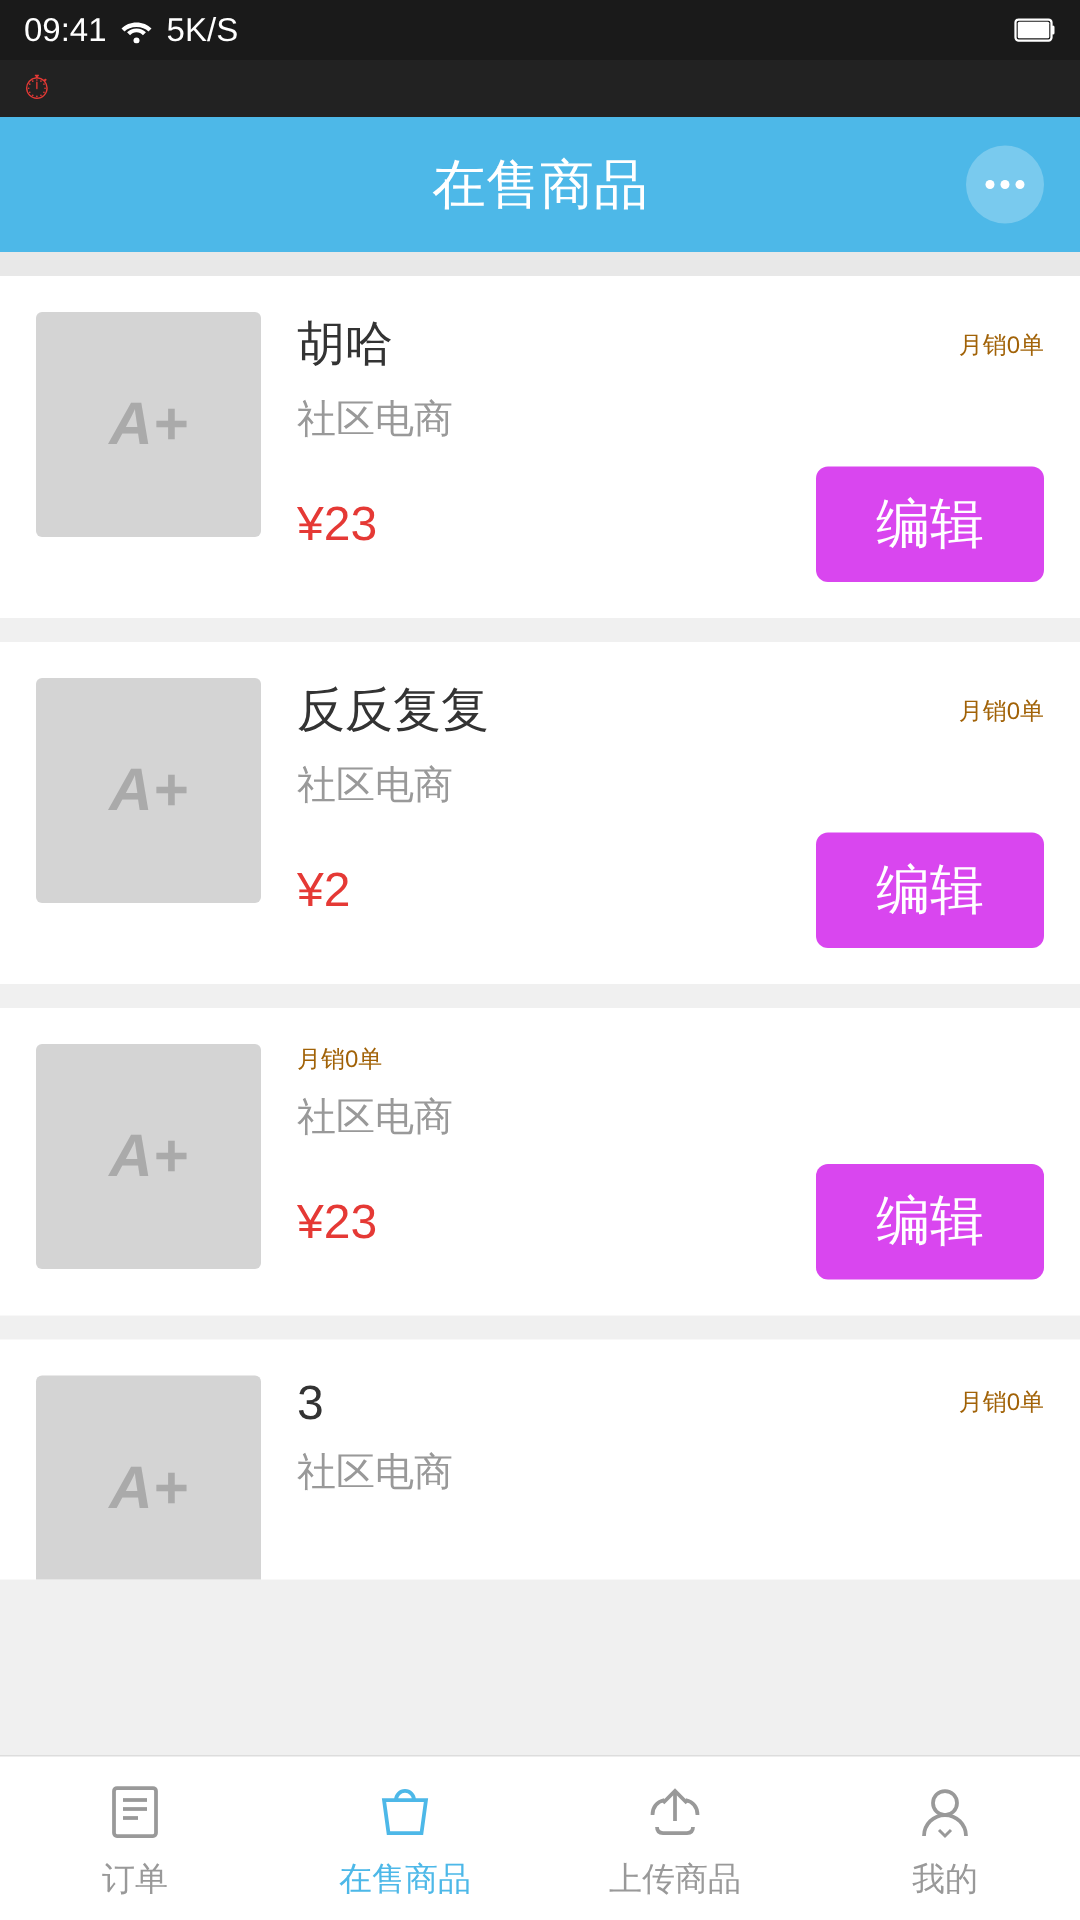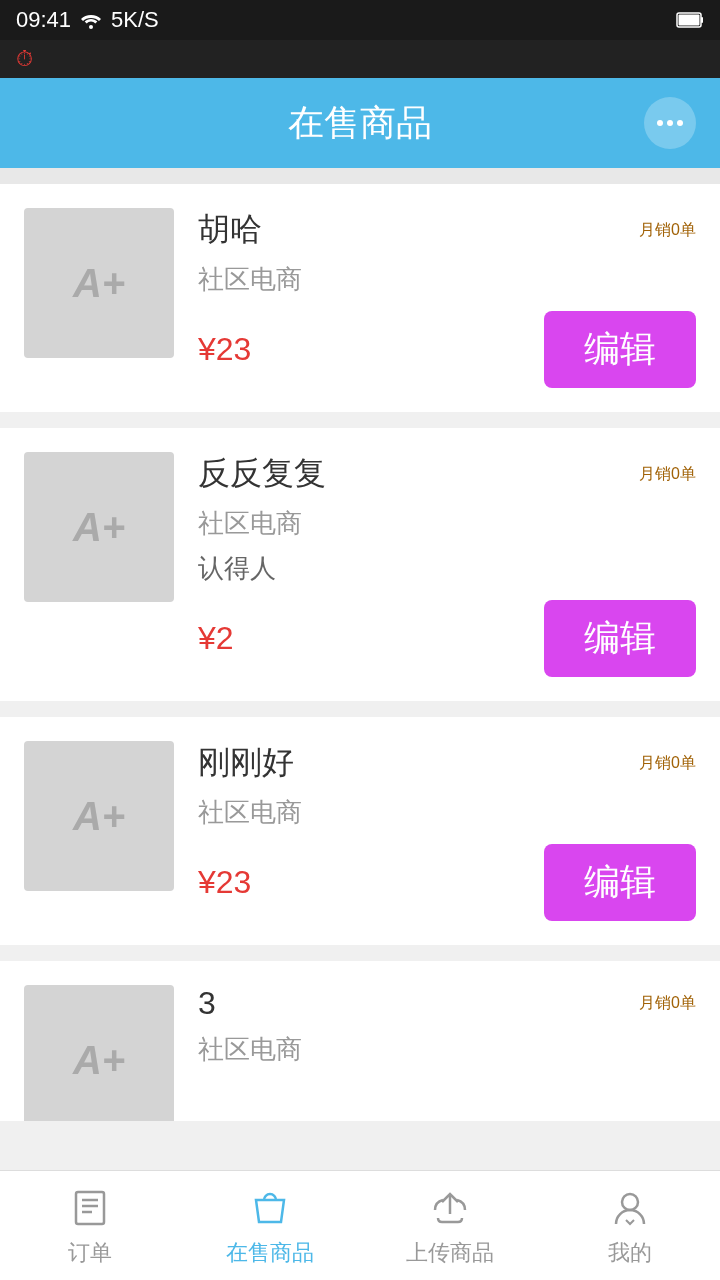--- a/index.html
+++ b/index.html
@@ -278,35 +278,33 @@
   <div class="product-item">
     <div class="product-image">
       <span>A+</span>
     </div>
     <div class="product-info">
       <div class="product-top">
         <span class="product-name">反反复复</span>
         <span class="product-sales">月销0单</span>
       </div>
       <span class="product-category">社区电商</span>
-      <span class="product-tag">认得人</span>
       <div class="product-bottom">
         <span class="product-price">¥2</span>
         <button class="edit-btn">编辑</button>
       </div>
     </div>
   </div>
 
   <div class="product-item">
     <div class="product-image">
       <span>A+</span>
     </div>
     <div class="product-info">
       <div class="product-top">
-        <span class="product-name">刚刚好</span>
         <span class="product-sales">月销0单</span>
       </div>
       <span class="product-category">社区电商</span>
       <div class="product-bottom">
         <span class="product-price">¥23</span>
         <button class="edit-btn">编辑</button>
       </div>
     </div>
   </div>
 

